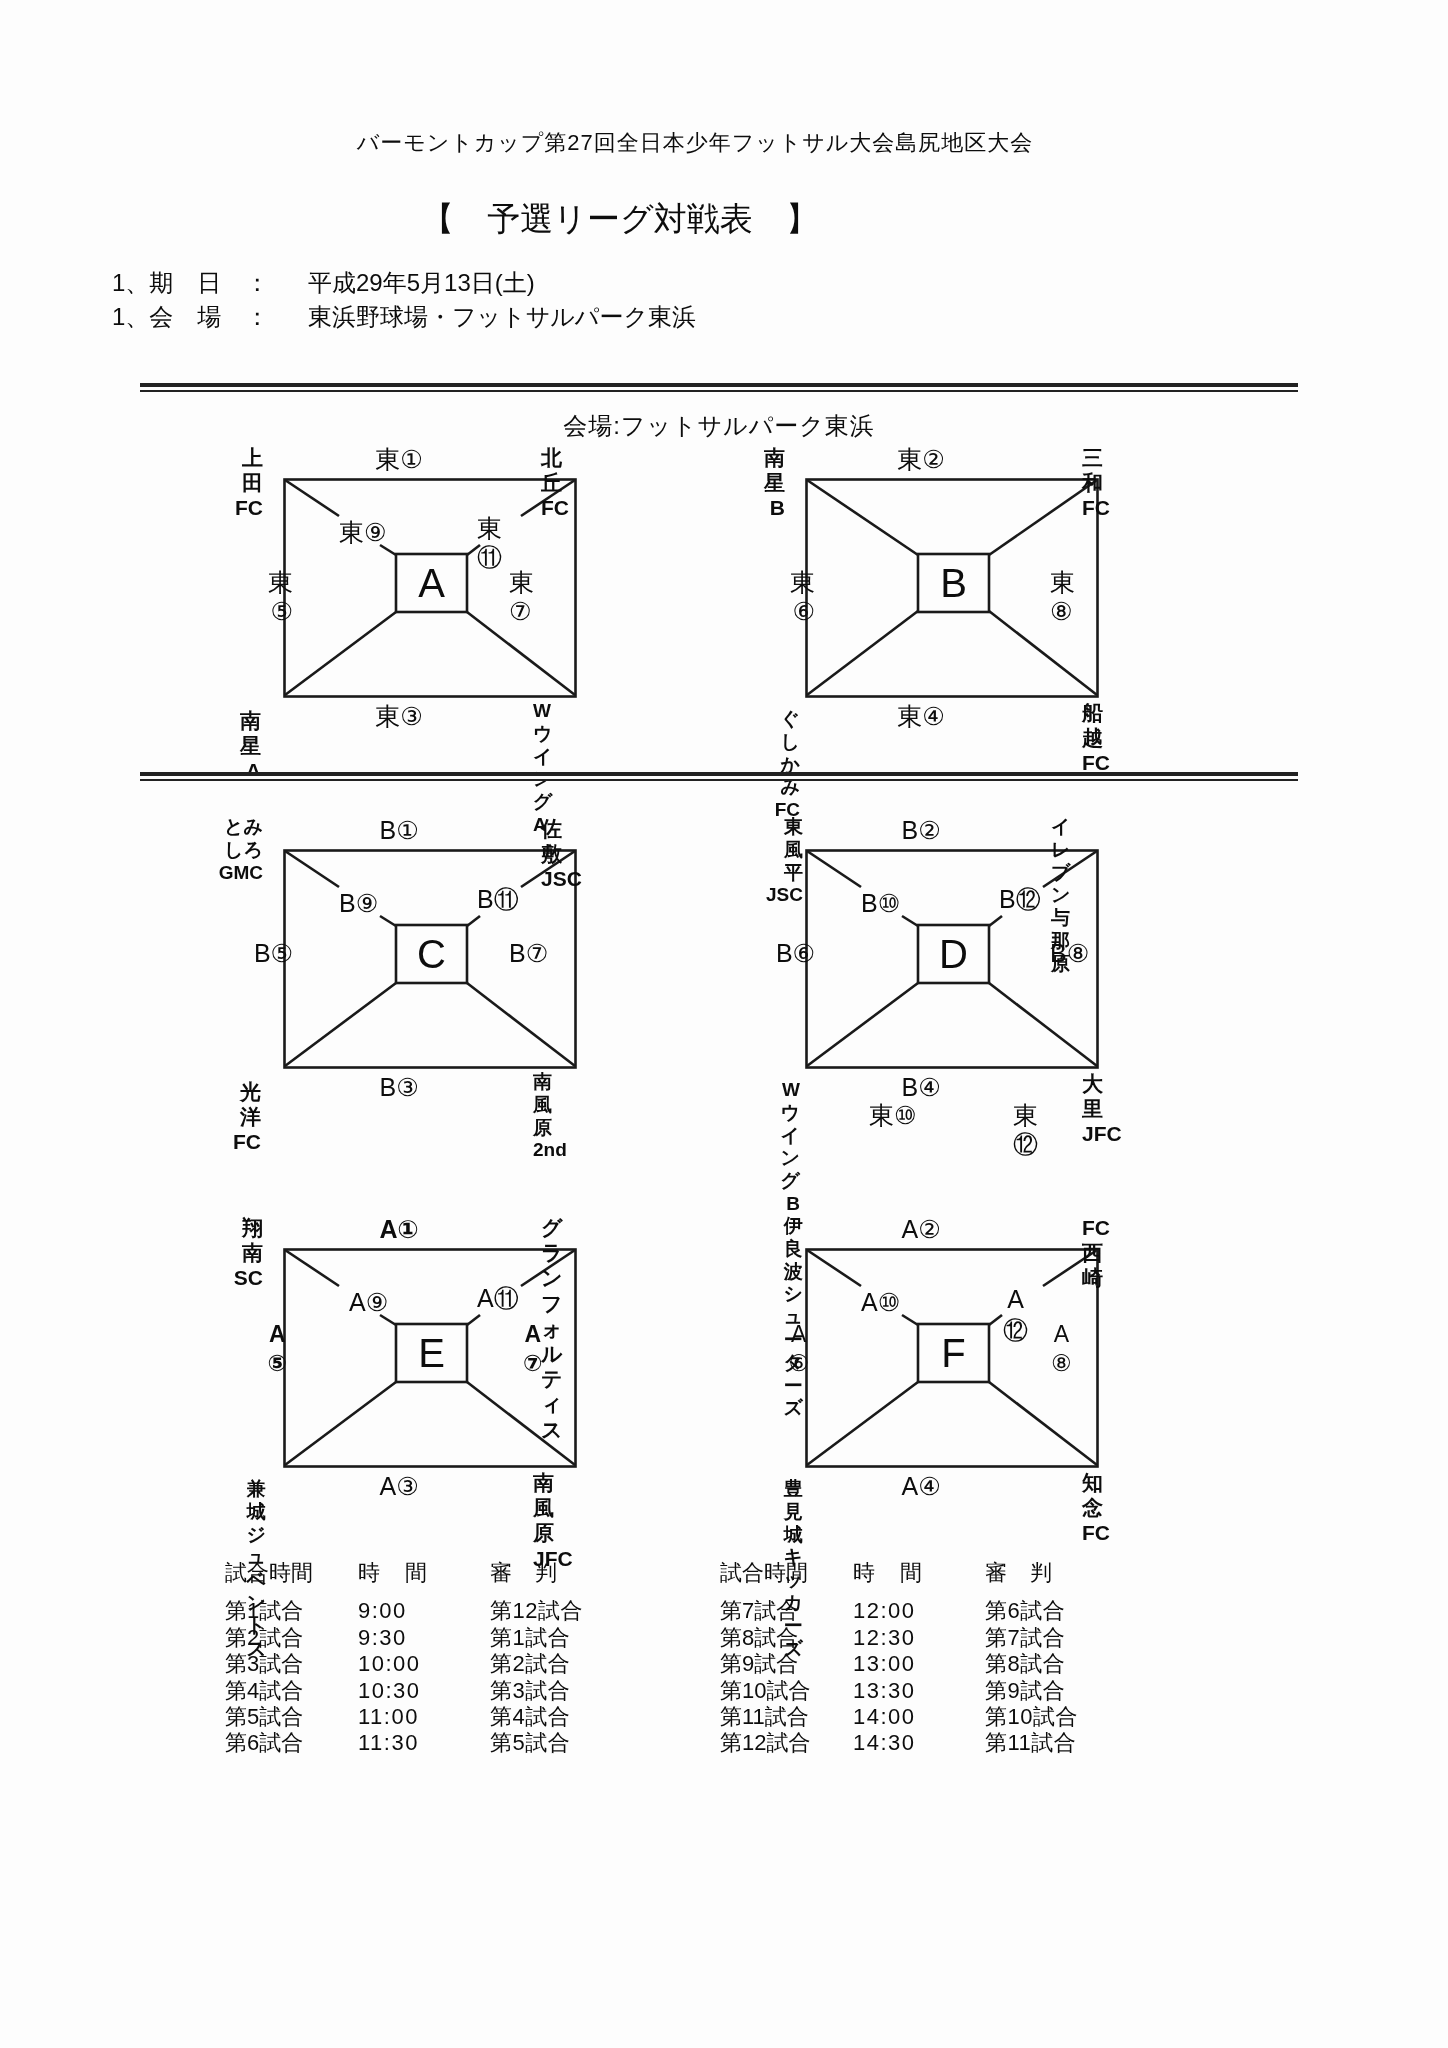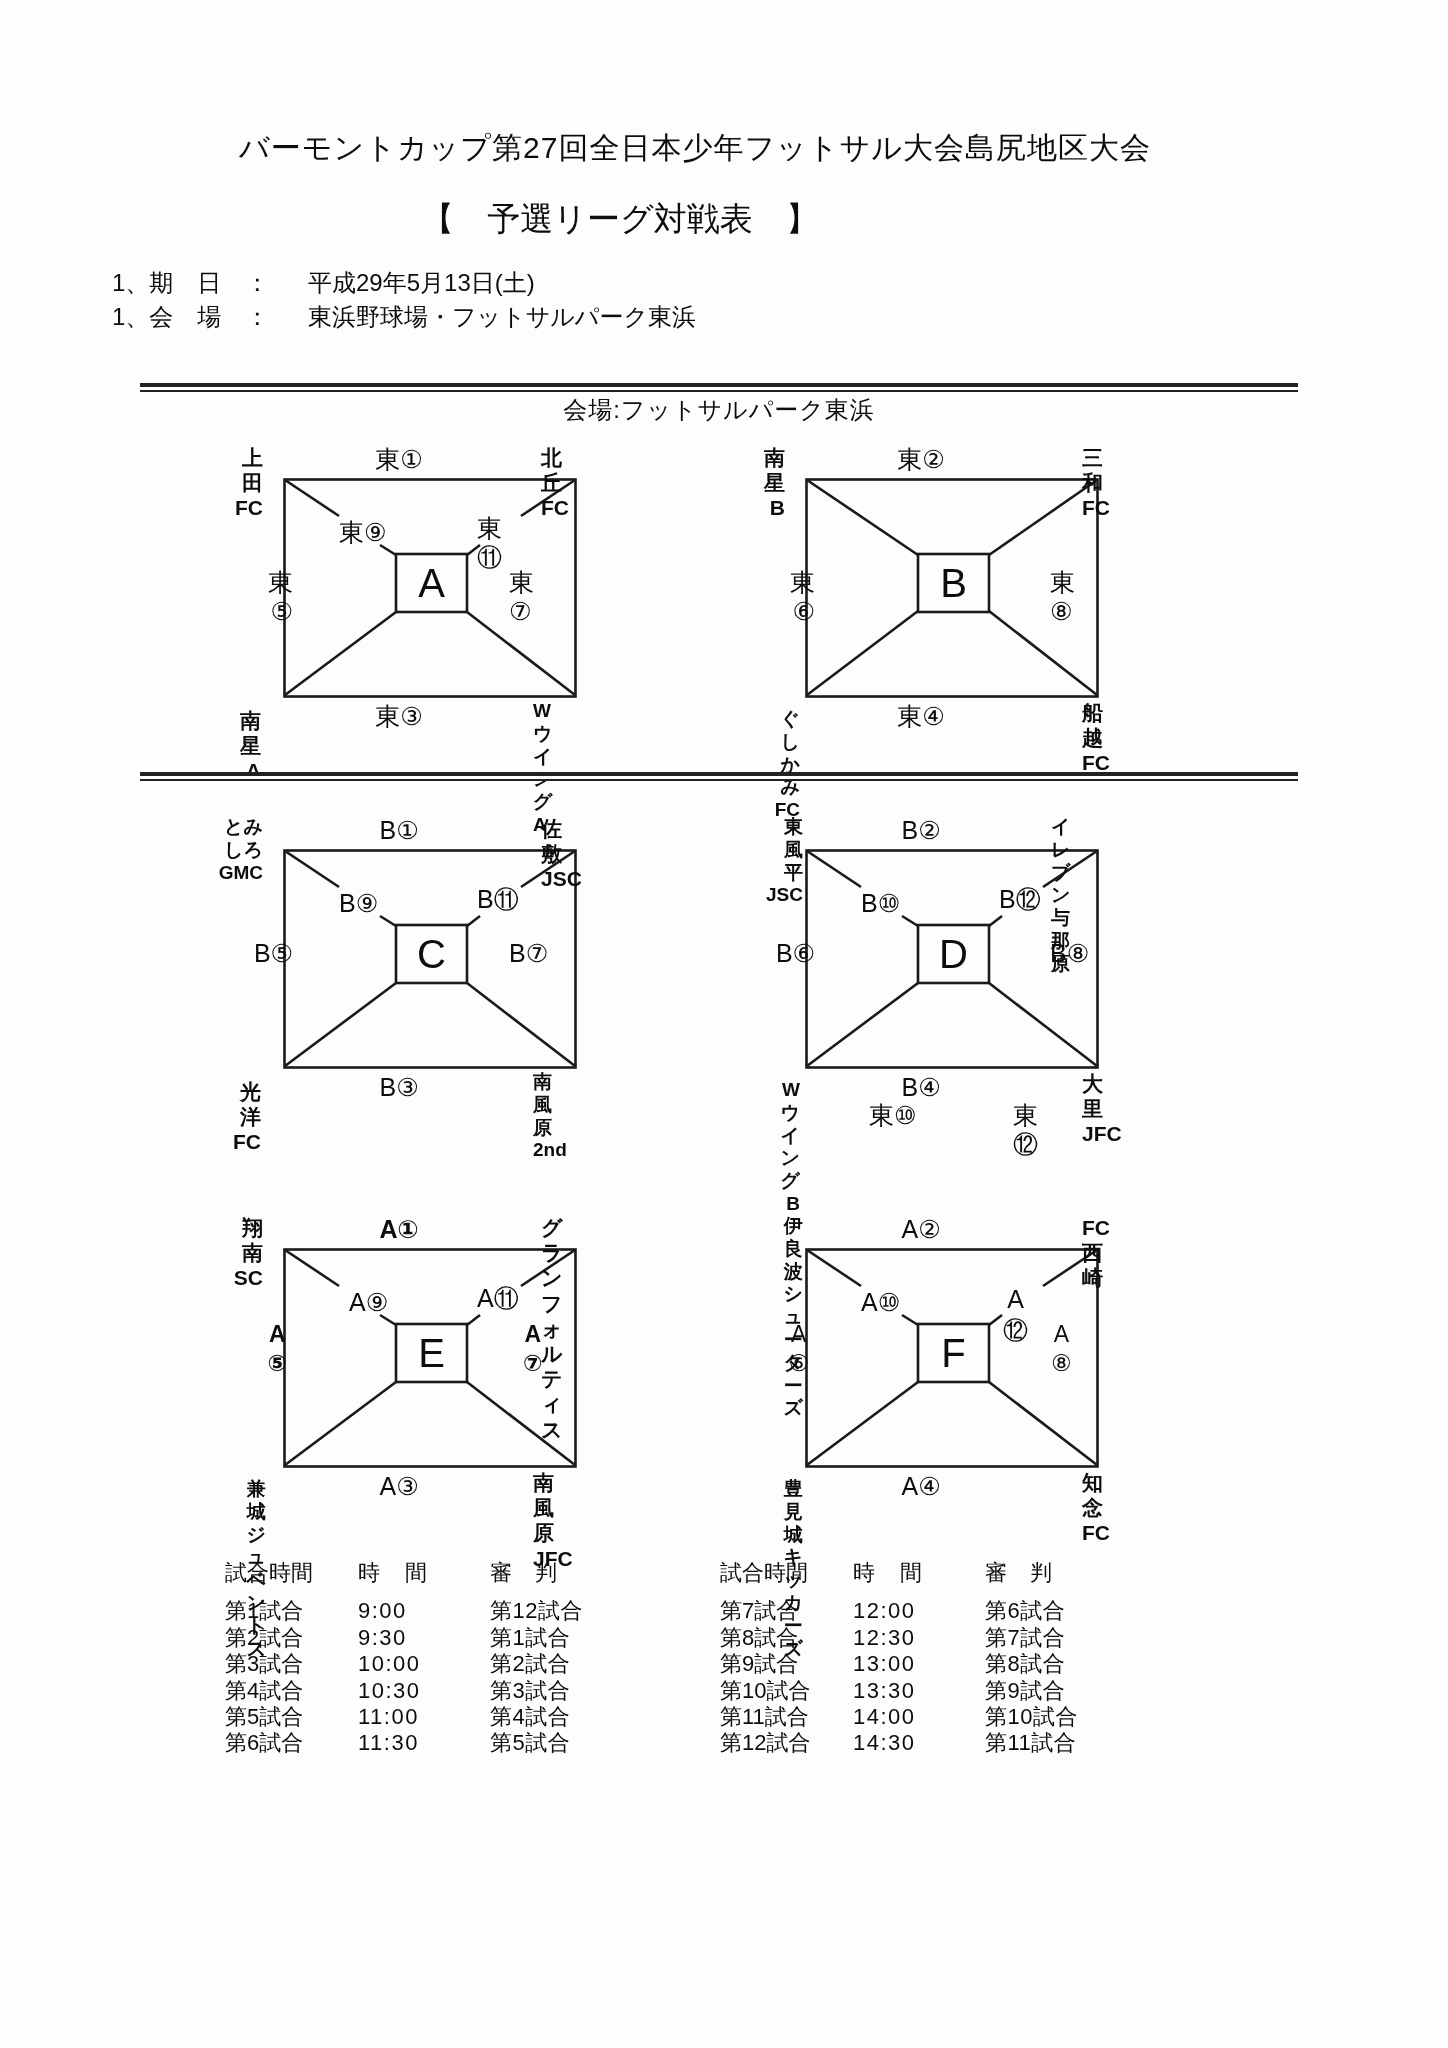--- a/index.html
+++ b/index.html
@@ -1,18 +1,18 @@
 <!DOCTYPE html>
 <html><head>
 <meta charset="utf-8">
 <style>
   html,body{margin:0;padding:0;background:#e8e8e8;}
   .page{position:relative;width:1448px;height:2048px;background:#fdfdfd;
         font-family:"Liberation Sans","DejaVu Sans",sans-serif;color:#0d0d0d;overflow:hidden;}
-  .title{position:absolute;top:128px;left:0;width:1390px;text-align:center;font-size:30px;letter-spacing:1px;white-space:nowrap;}
+  .title{position:absolute;top:128px;left:0;width:1390px;text-align:center;font-size:22px;letter-spacing:1px;white-space:nowrap;}
   .subtitle{position:absolute;top:197px;left:0;width:1240px;text-align:center;font-size:33px;white-space:nowrap;}
   .info{position:absolute;left:112px;top:266px;font-size:24px;line-height:34px;}
   .info-row{display:flex;}
   .info-label{width:196px;}
   .rule{position:absolute;left:140px;width:1158px;height:3px;border-top:4px solid #222;border-bottom:2px solid #222;background:#fdfdfd;}
   .venue{position:absolute;left:140px;width:1158px;text-align:center;font-size:24px;letter-spacing:1px;}
   .diagram{position:absolute;width:232px;height:220px;}
   .dlines{position:absolute;left:0;top:0;width:294px;height:220px;overflow:visible;}
   .dlines *{stroke:#1a1a1a;stroke-width:2.6;fill:none;}
   .dlines .cbox{fill:#fdfdfd;}
@@ -51,21 +51,21 @@
       <span class="info-label">1、期　日　：</span>
       <span>平成29年5月13日(土)</span>
     </div>
     <div class="info-row">
       <span class="info-label">1、会　場　：</span>
       <span>東浜野球場・フットサルパーク東浜</span>
     </div>
   </div>
 
   <div class="rule" style="top:383px;"></div>
-  <div class="venue" style="top:394px;">会場:フットサルパーク東浜</div>
+  <div class="venue" style="top:410px;">会場:フットサルパーク東浜</div>
 
   <div class="diagram" style="left:283px;top:478px;">
     <svg class="dlines" viewBox="0 0 294 220">
       <rect x="1.5" y="1.5" width="291" height="217"></rect>
       <path d="M2,2 L56,38"></path>
         <path d="M97,67 L113,77"></path>
       <path d="M292,2 L238,38"></path>
         <path d="M197,67 L184,77"></path>
       <path d="M113,134 L2,217"></path>
         <path d="M184,134 L292,217"></path>

